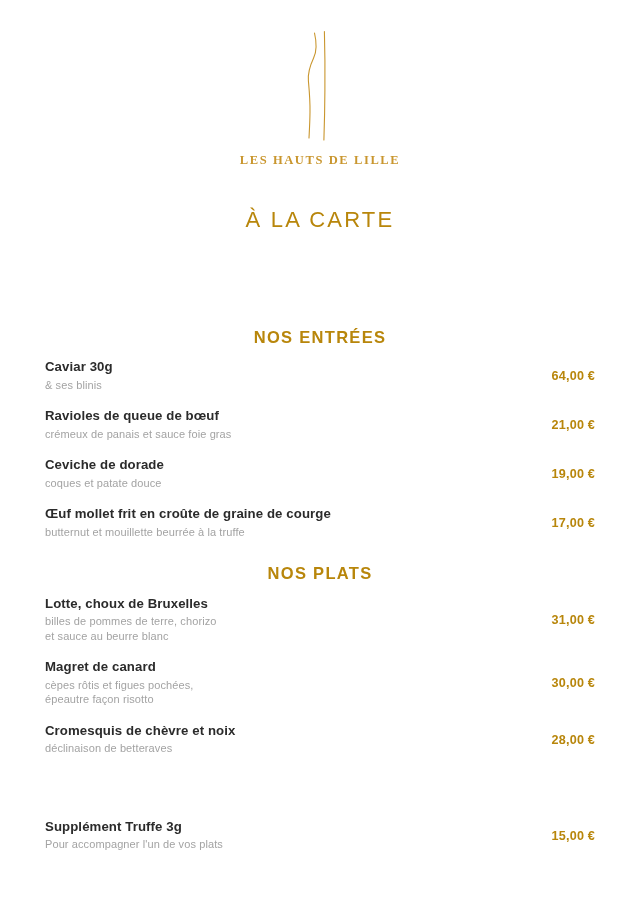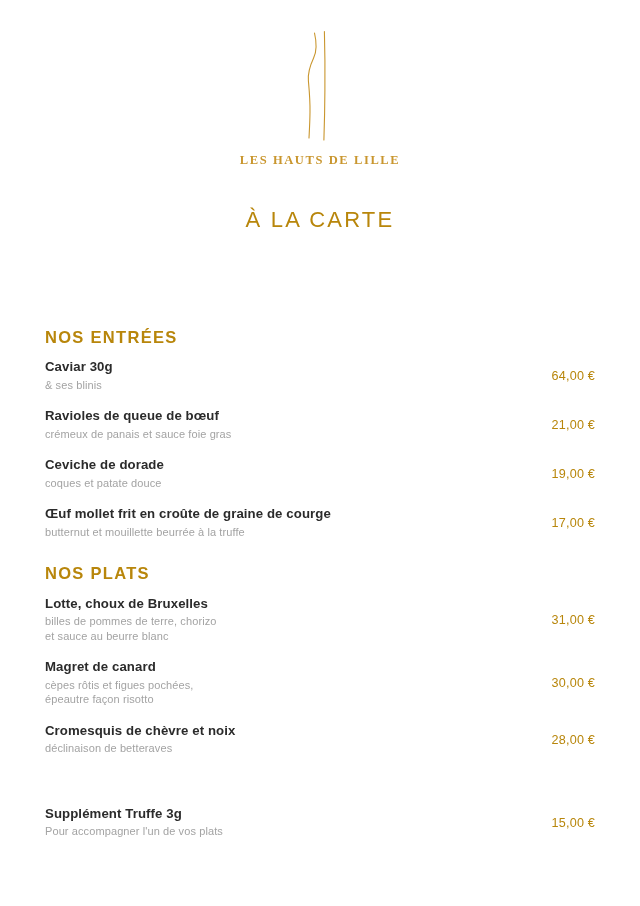--- a/index.html
+++ b/index.html
@@ -59,38 +59,38 @@
 
   
   .sections {
     margin-top: 98px;
     padding: 0 45px;
   }
   .section + .section {
     margin-top: 26px;
   }
   .section-heading {
-    text-align: left;
+    text-align: center;
     font-size: 16.5px;
     font-weight: 700;
     letter-spacing: 1.3px;
     color: #b8860b;
     margin: 0 0 14px 0;
     line-height: 1;
   }
 
   
   .item {
     display: flex;
     align-items: center;
     justify-content: space-between;
     margin-bottom: 16px;
   }
   .item:last-child { margin-bottom: 0; }
-  .item.spaced-top { margin-top: 50px; }
+  .item.spaced-top { margin-top: 63px; }
 
   .item-text {
     flex: 1 1 auto;
     padding-right: 16px;
     min-width: 0;
   }
   .item-name {
     font-size: 13.2px;
     font-weight: 700;
     color: #2b2b2b;
@@ -105,21 +105,21 @@
     margin-top: 2px;
     letter-spacing: 0.1px;
   }
   .item-desc .desc-line { display: block; }
 
   .item-price {
     flex: 0 0 auto;
     width: 72px;
     text-align: right;
     font-size: 12.6px;
-    font-weight: 400;
+    font-weight: 700;
     color: #b8860b;
     letter-spacing: 0.2px;
     padding-top: 1px;
     white-space: nowrap;
   }
 </style>
 </head>
 <body>
 
 <div class="page">

